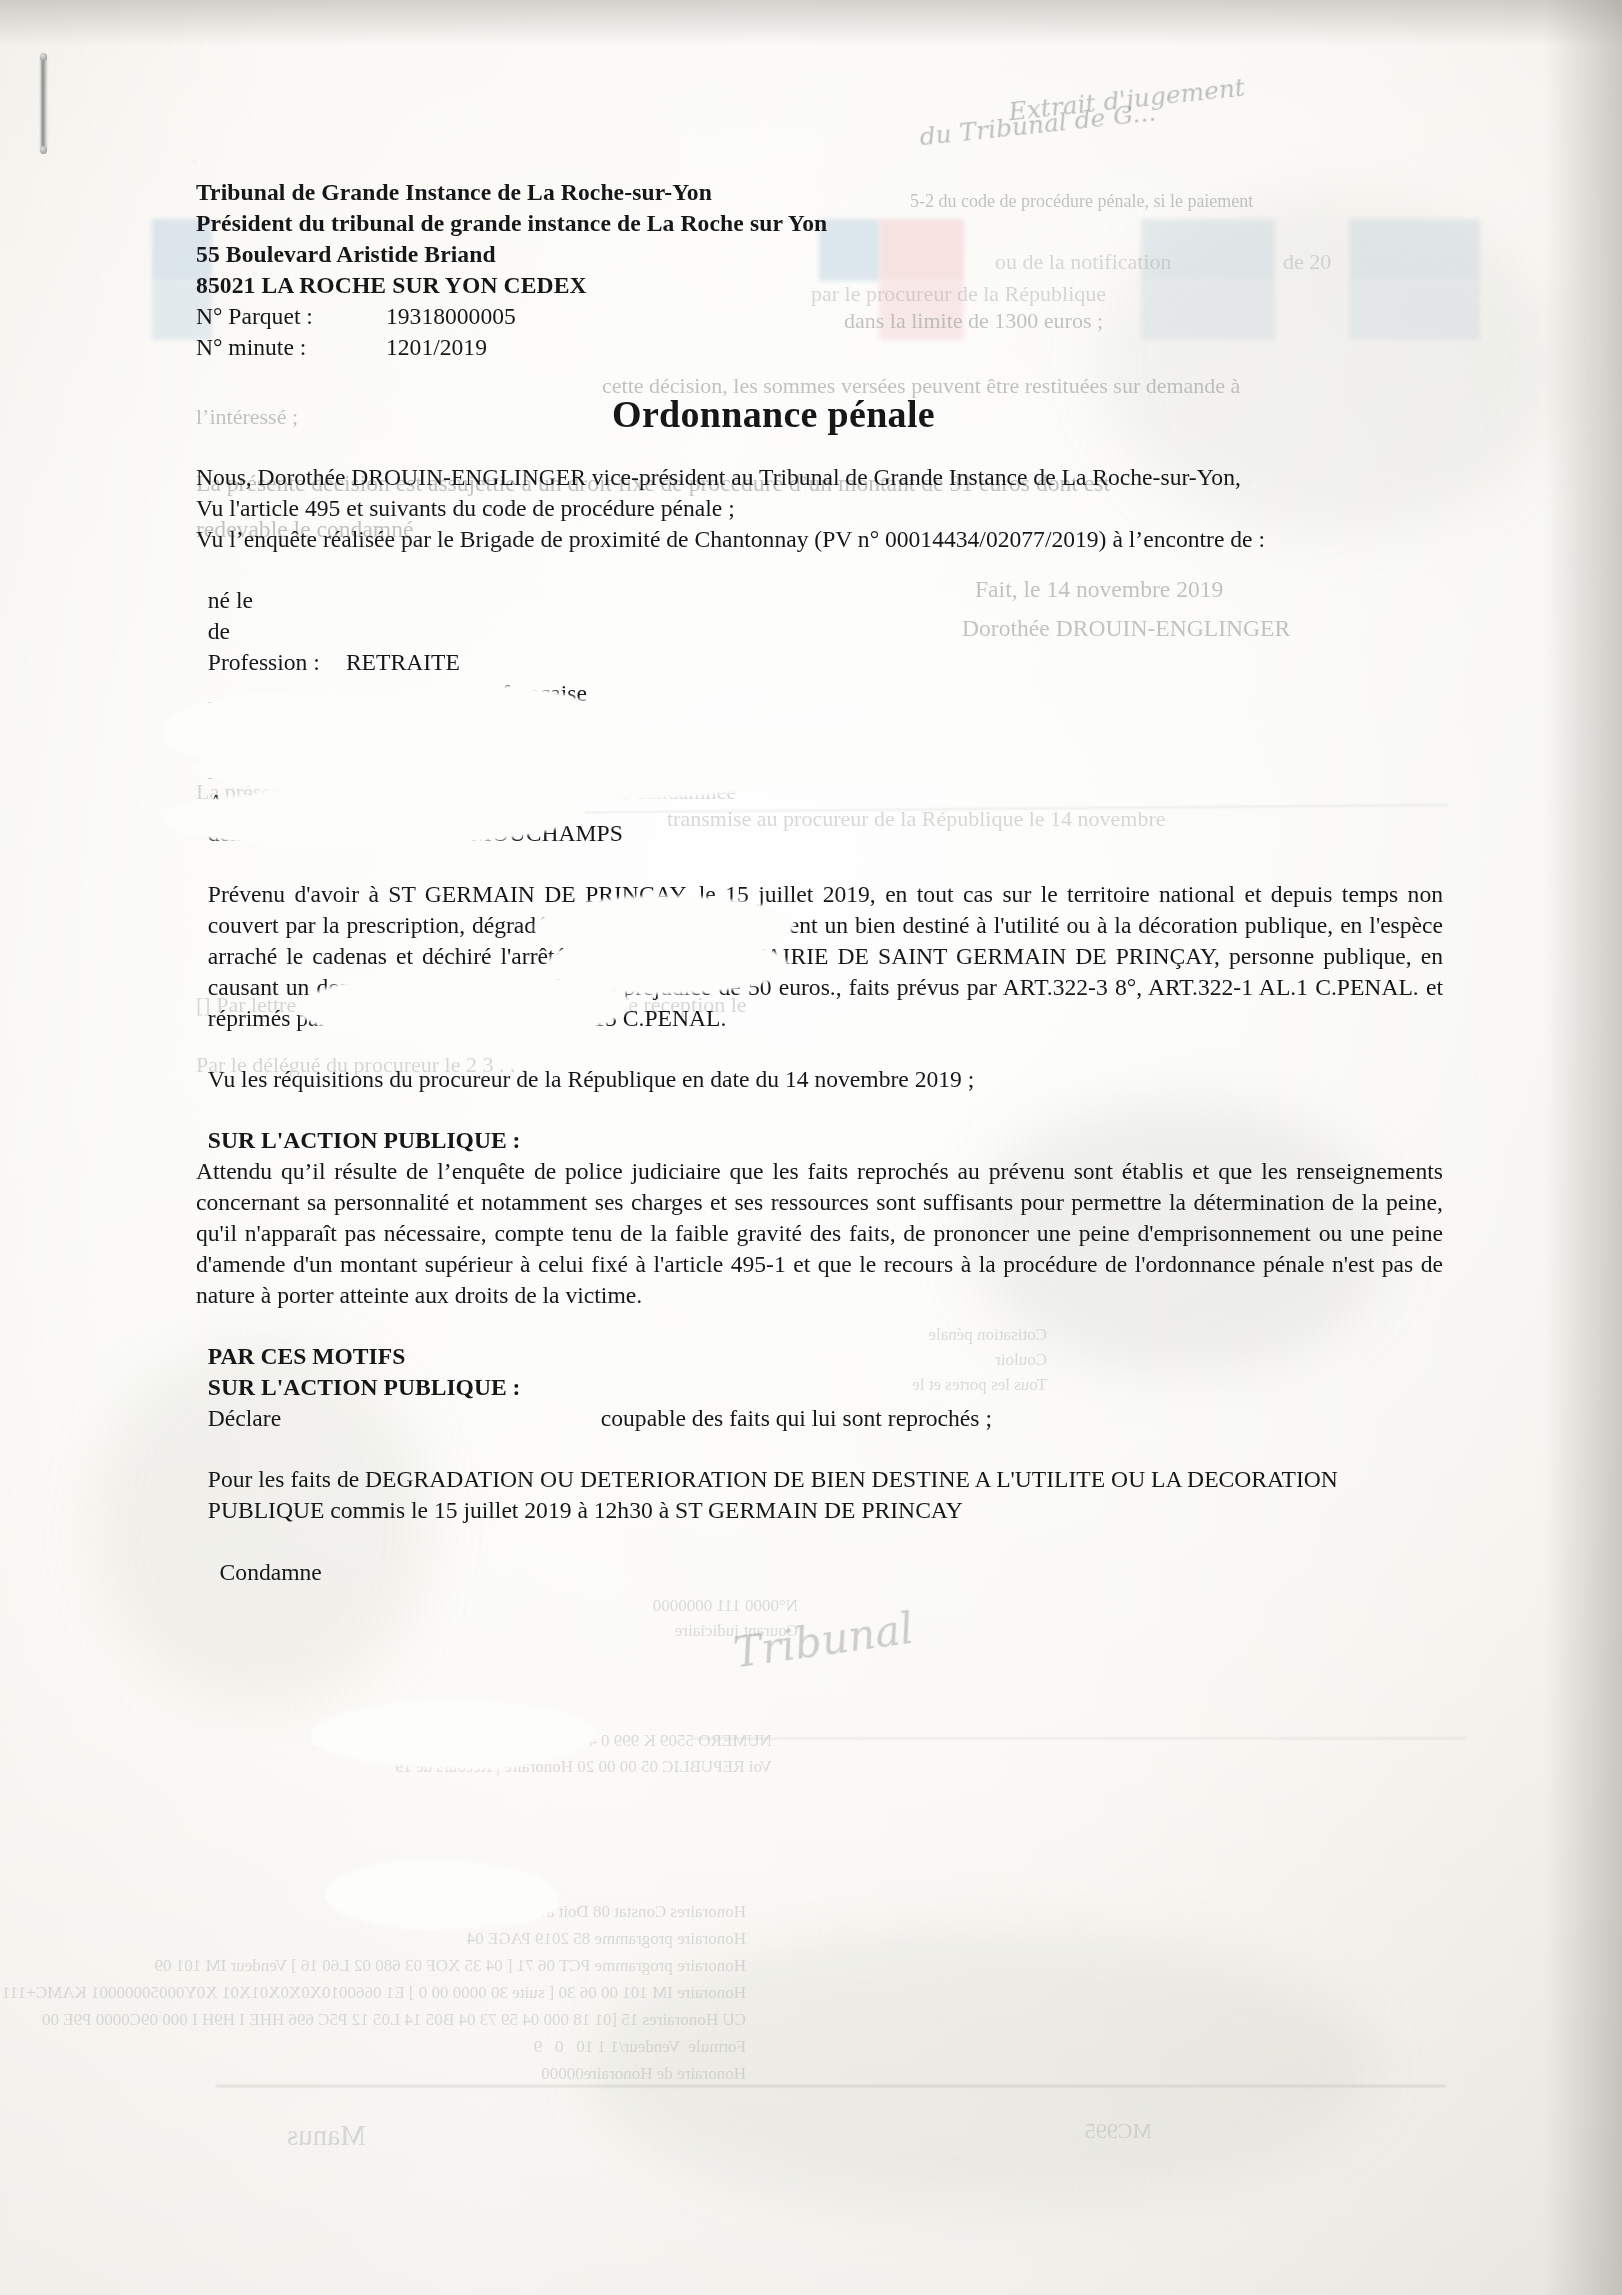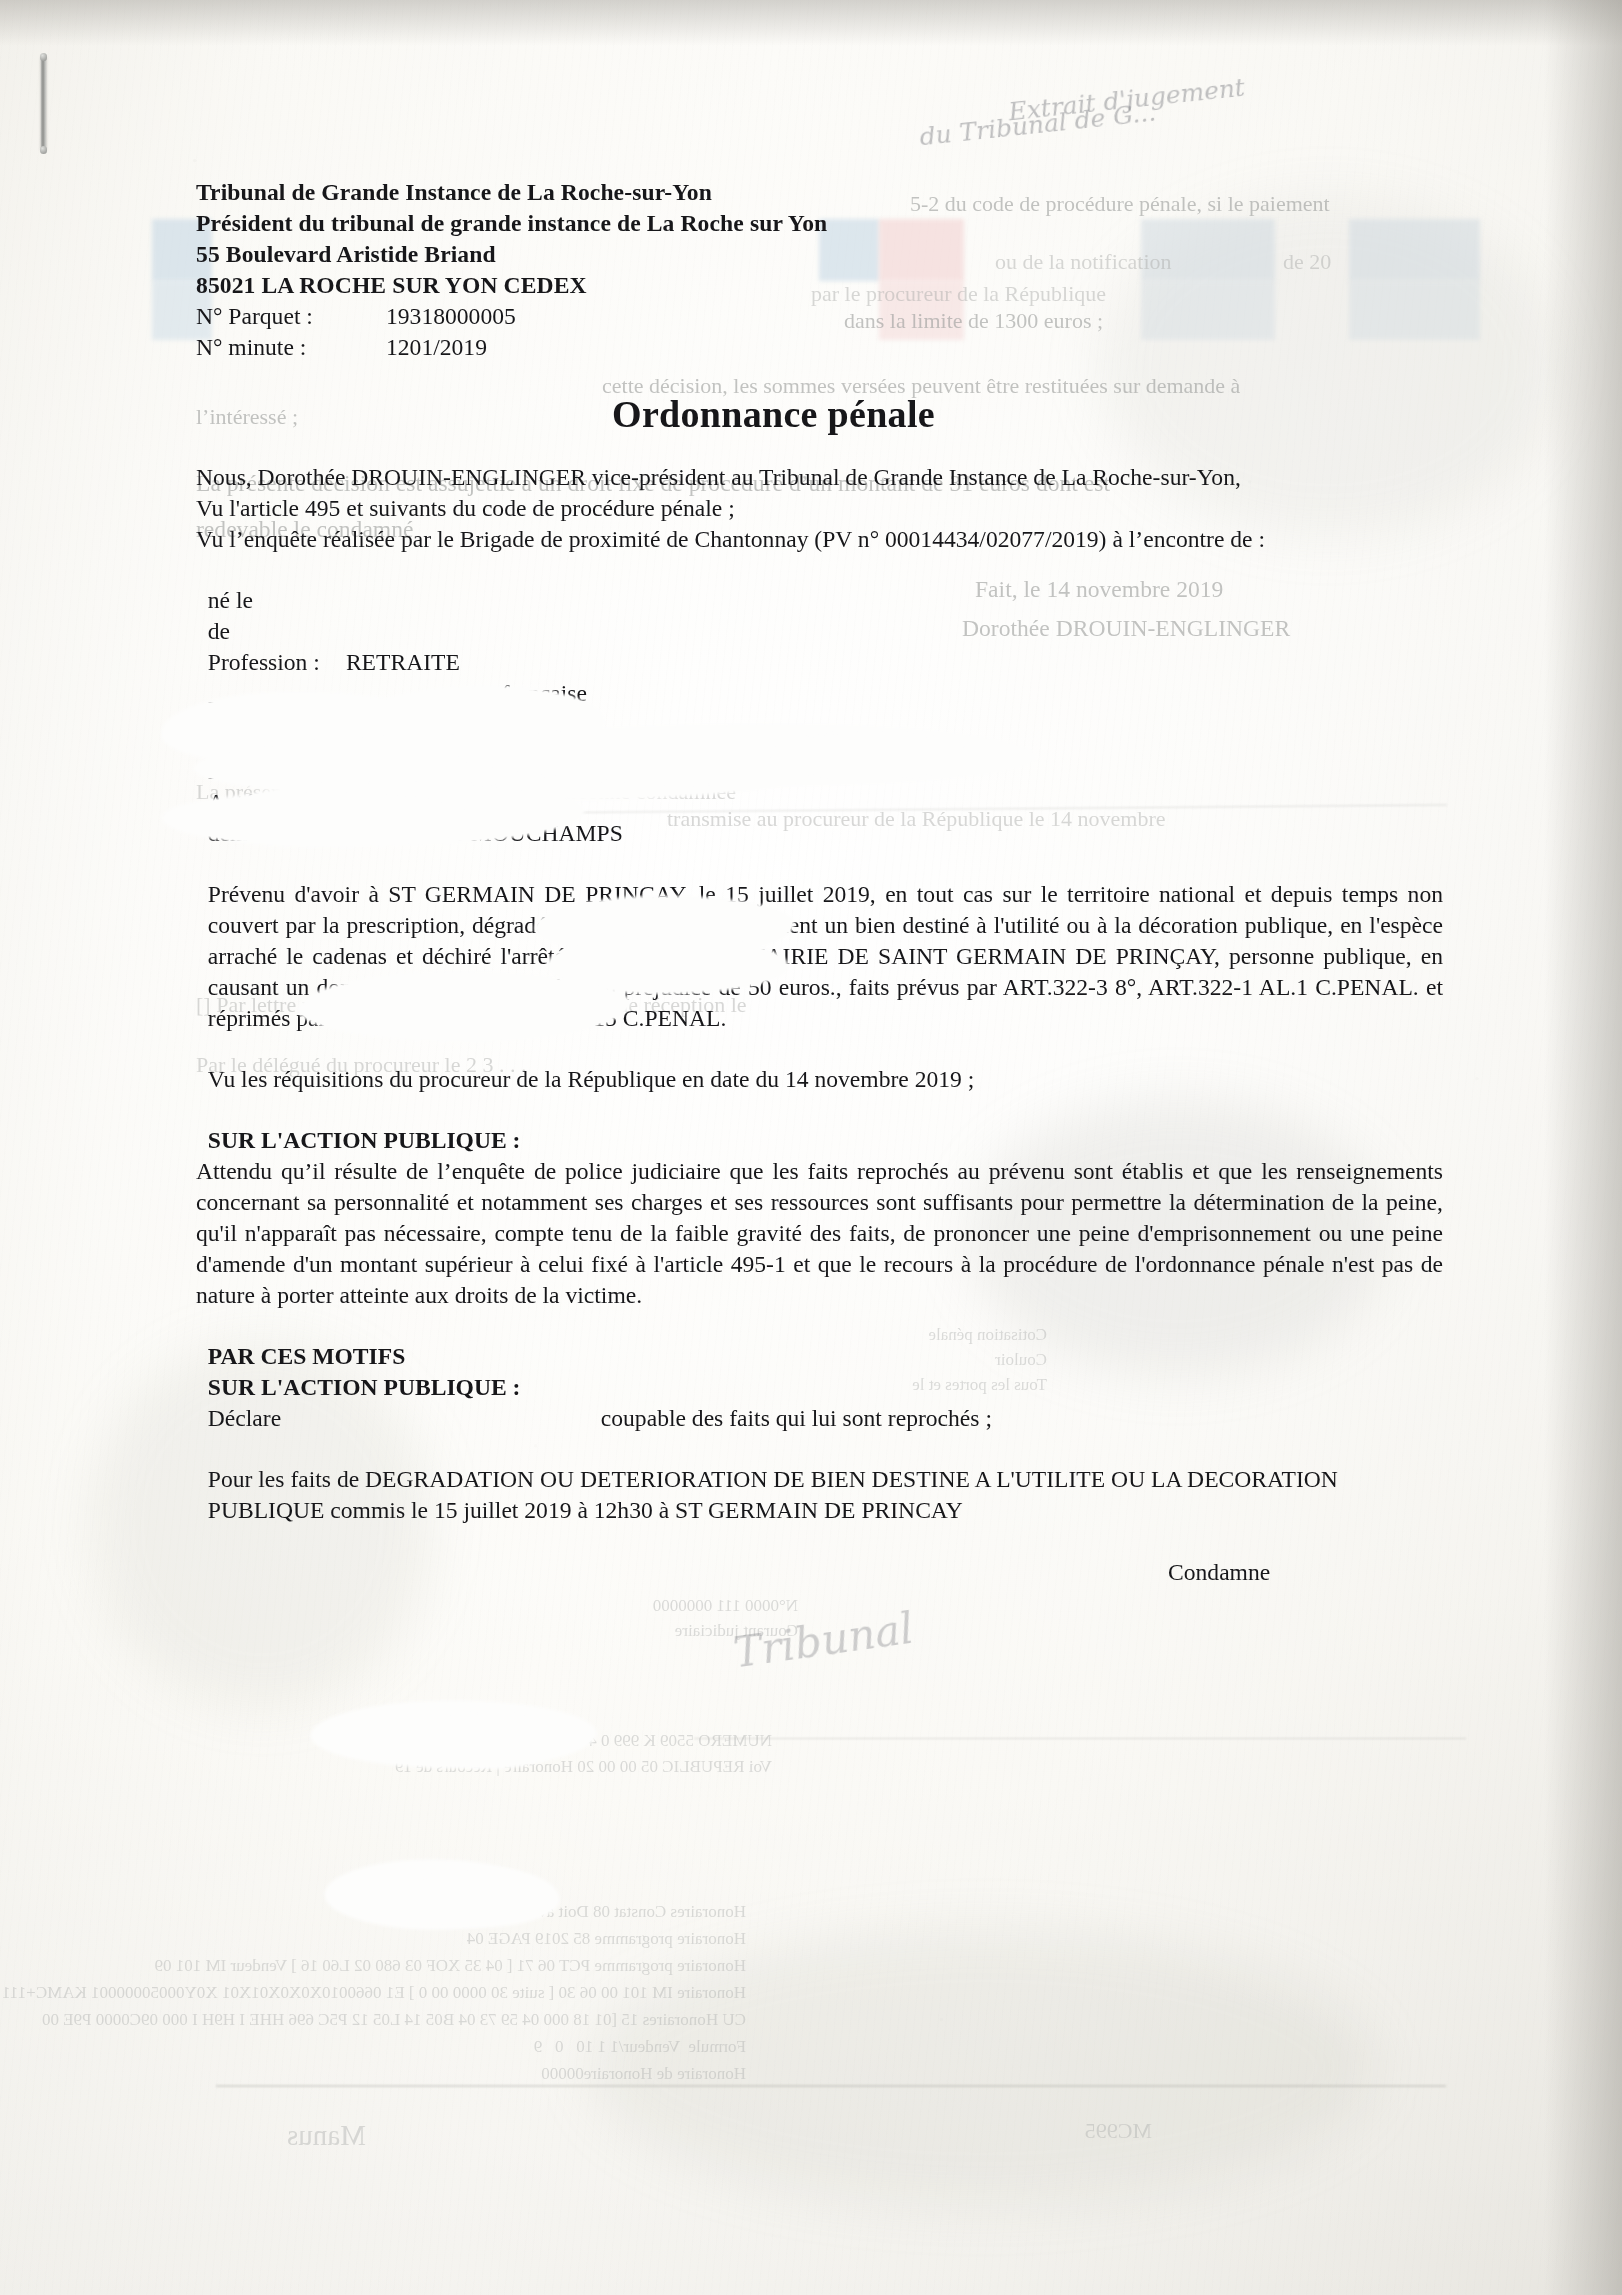--- a/index.html
+++ b/index.html
@@ -226,21 +226,21 @@
   <div class="wm-block" style="left:819px;top:219px;width:60px;height:62px;background:#c3d6e4;opacity:0.55;"></div>
   <div class="wm-block" style="left:879px;top:219px;width:85px;height:62px;background:#f2cfcf;opacity:0.55;"></div>
   <div class="wm-block" style="left:1141px;top:219px;width:134px;height:62px;background:#cfd9e0;opacity:0.50;"></div>
   <div class="wm-block" style="left:1349px;top:219px;width:131px;height:62px;background:#cfd9e0;opacity:0.50;"></div>
 
   <div class="wm-block" style="left:152px;top:281px;width:60px;height:59px;background:#c3d6e4;opacity:0.42;"></div>
   <div class="wm-block" style="left:879px;top:281px;width:85px;height:59px;background:#f2cfcf;opacity:0.42;"></div>
   <div class="wm-block" style="left:1141px;top:281px;width:134px;height:59px;background:#cfd9e0;opacity:0.38;"></div>
   <div class="wm-block" style="left:1349px;top:281px;width:131px;height:59px;background:#cfd9e0;opacity:0.38;"></div>
 
-  <div class="ghost ghost-strong" style="left:910px;top:191px;font-size:22px;">5-2 du code de procédure pénale, si le paiement</div>
+  <div class="ghost ghost-strong" style="left:910px;top:191px;font-size:18px;">5-2 du code de procédure pénale, si le paiement</div>
   <div class="ghost" style="left:995px;top:249px;font-size:22px;">ou de la notification</div>
   <div class="ghost" style="left:1283px;top:249px;font-size:22px;">de 20</div>
   <div class="ghost" style="left:811px;top:281px;font-size:22px;">par le procureur de la République</div>
   <div class="ghost ghost-strong" style="left:844px;top:308px;font-size:22px;">dans la limite de 1300 euros ;</div>
   <div class="ghost ghost-strong" style="left:602px;top:373px;font-size:22px;">cette décision, les sommes versées peuvent être restituées sur demande à</div>
   <div class="ghost ghost-strong" style="left:196px;top:404px;font-size:22px;">l’intéressé ;</div>
   <div class="ghost ghost-strong" style="left:196px;top:470px;font-size:23.6px;">La présente décision est assujettie à un droit fixe de procédure d’un montant de 31 euros dont est</div>
   <div class="ghost ghost-strong" style="left:196px;top:516px;font-size:23.6px;">redevable le condamné</div>
   <div class="ghost ghost-strong" style="left:975px;top:576px;font-size:23.6px;">Fait, le 14 novembre 2019</div>
   <div class="ghost ghost-strong" style="left:962px;top:615px;font-size:23.6px;">Dorothée DROUIN-ENGLINGER</div>
@@ -353,21 +353,21 @@
       <span class="fv">coupable des faits qui lui sont reprochés ;</span>
     </div>
 
     <div class="block-gap"></div>
 
     <p class="para noj indent">Pour les faits de DEGRADATION OU DETERIORATION DE BIEN DESTINE A L'UTILITE OU LA DECORATION PUBLIQUE commis le 15 juillet 2019 à 12h30 à ST GERMAIN DE PRINCAY</p>
 
     <div class="block-gap-sm"></div>
     <div class="block-gap-sm"></div>
 
-    <div class="field" style="padding-left:23.6px;justify-content:flex-end;">
+    <div class="field" style="padding-left:23.6px;">
       <span class="fl" style="width:275px;">Condamne</span>
     </div>
 
   </div>
 
   <div class="redact" style="left:164px;top:694px;width:275px;height:71px;"></div>
   <div class="redact" style="left:366px;top:688px;width:236px;height:60px;border-radius:52% 48% 55% 45% / 48% 56% 44% 52%;"></div>
   <div class="redact" style="left:196px;top:736px;width:641px;height:63px;border-radius:46% 54% 50% 50% / 52% 48% 52% 48%;"></div>
   <div class="redact" style="left:458px;top:726px;width:576px;height:58px;border-radius:54% 46% 48% 52% / 46% 54% 46% 54%;"></div>
   <div class="redact" style="left:772px;top:733px;width:196px;height:46px;border-radius:50%;"></div>

